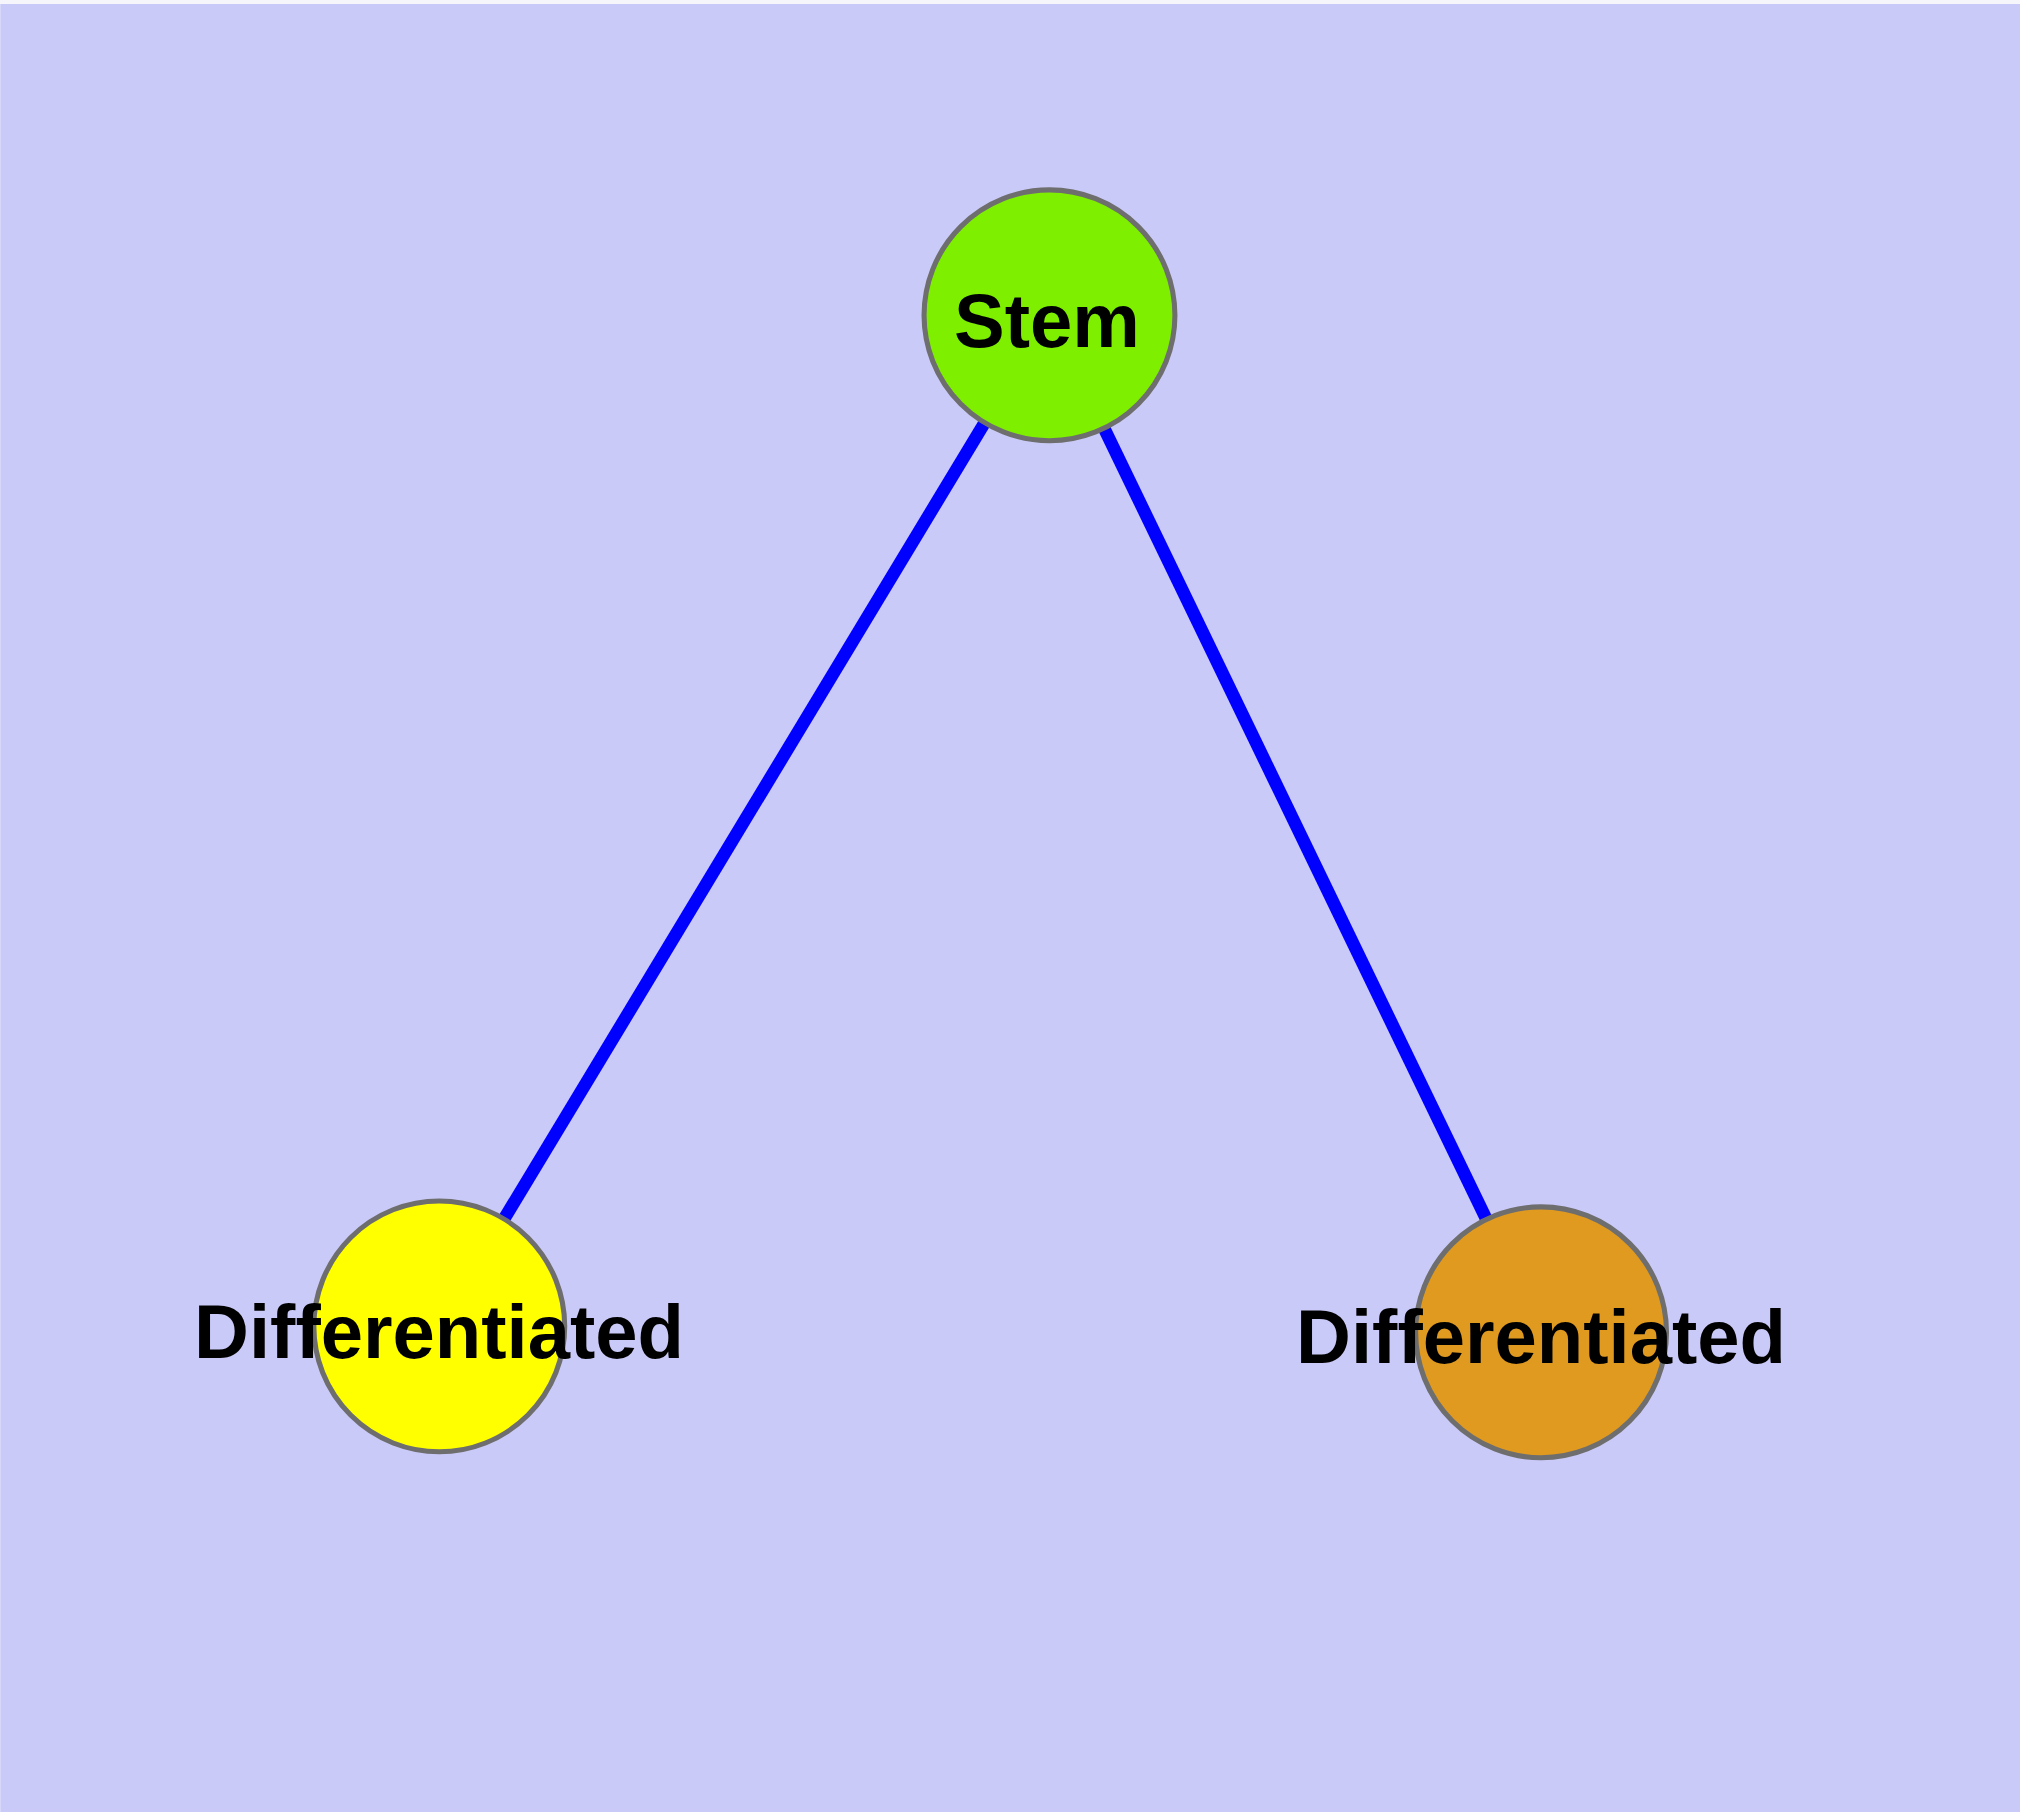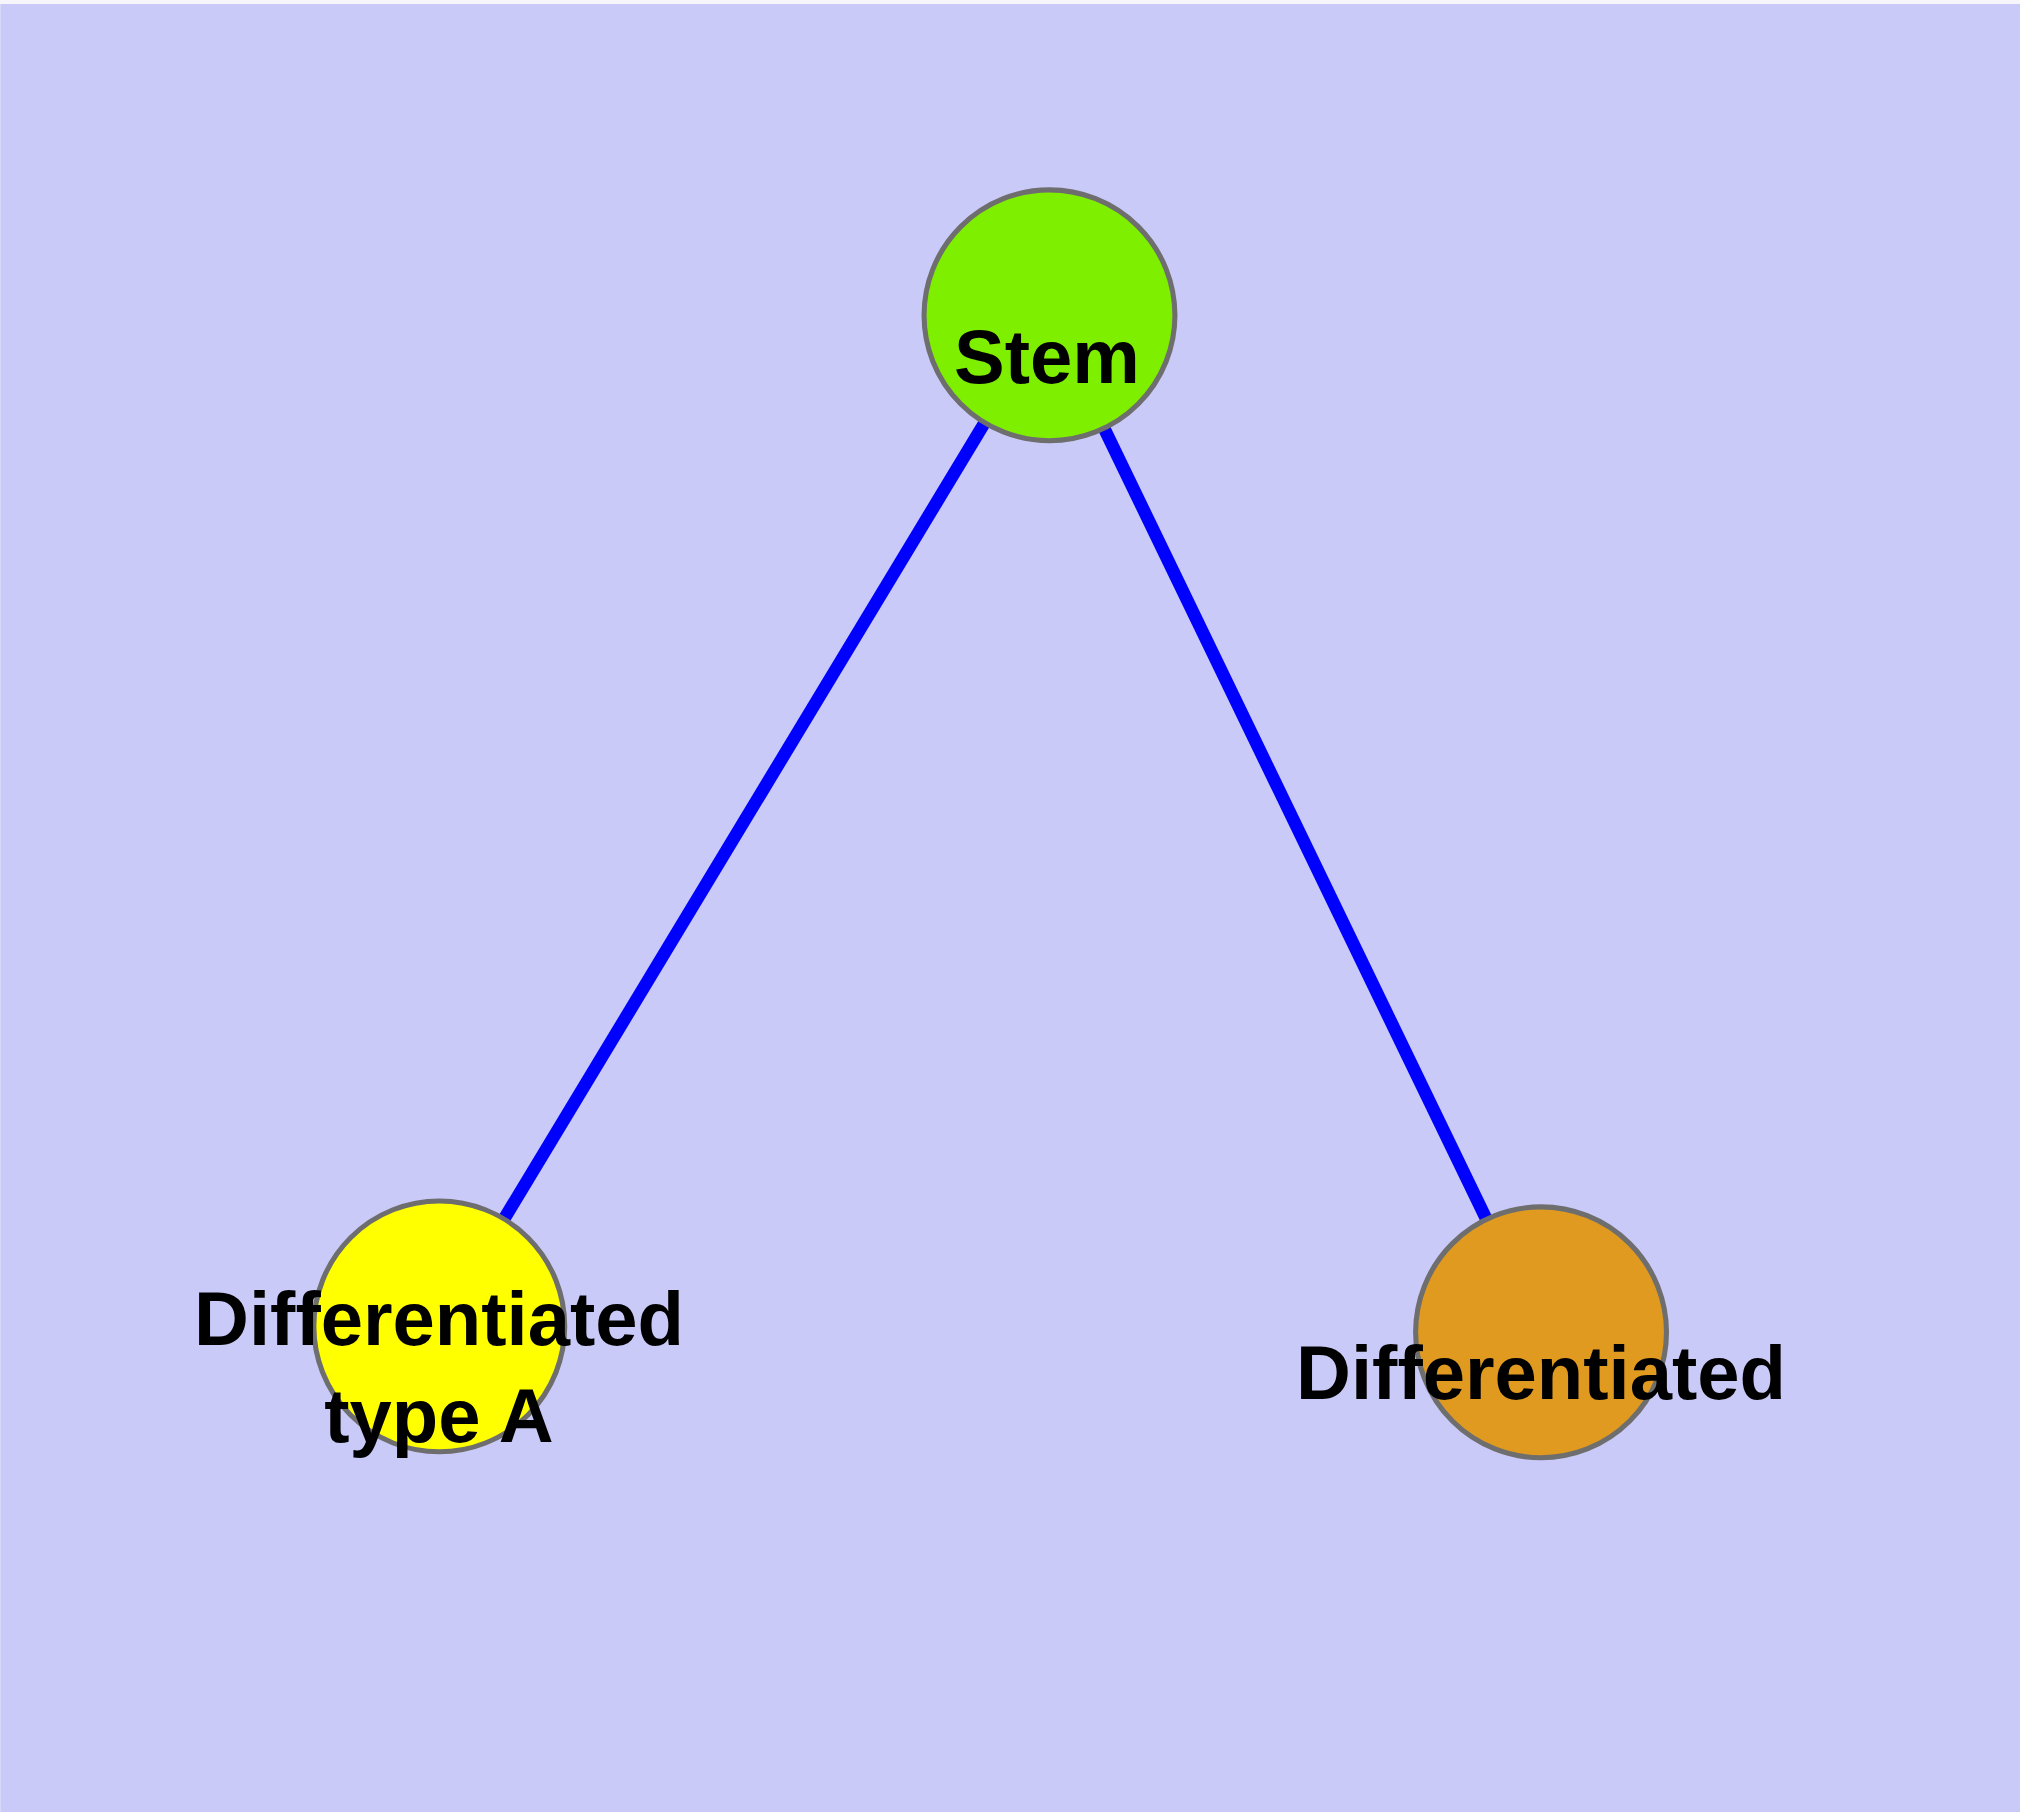--- a/index.html
+++ b/index.html
@@ -36,24 +36,23 @@
     z-index: 3;
   }
   .node-label {
     position: absolute;
     transform: translate(-50%, -50%);
     z-index: 2;
     color: #000000;
     font-weight: bold;
     font-size: 76px;
     line-height: 97px;
-    text-align: center;
+    text-align: right;
     white-space: nowrap;
     letter-spacing: 0;
-    margin-top: 36px;
   }
   .node-label span {
     display: block;
   }
   .stem-label   { left: 1047px; top: 320px;  }
   .type-a-label { left: 439px;  top: 1331px; }
   .type-b-label { left: 1541px; top: 1336px; }
 </style>
 </head>
 <body>
@@ -76,21 +75,20 @@
 
     <circle cx="1818" cy="1572" r="148" stroke-width="6" fill="#E09A20" stroke="#6E6E6E"></circle>
   </svg>
 
   <div class="node-label stem-label">
     <span>Stem</span>
   </div>
 
   <div class="node-label type-a-label">
     <span>Differentiated</span>
-    <span>type A</span>
   </div>
 
   <div class="node-label type-b-label">
     <span>Differentiated</span>
   </div>
 
 </div>
 
 
 </body></html>

